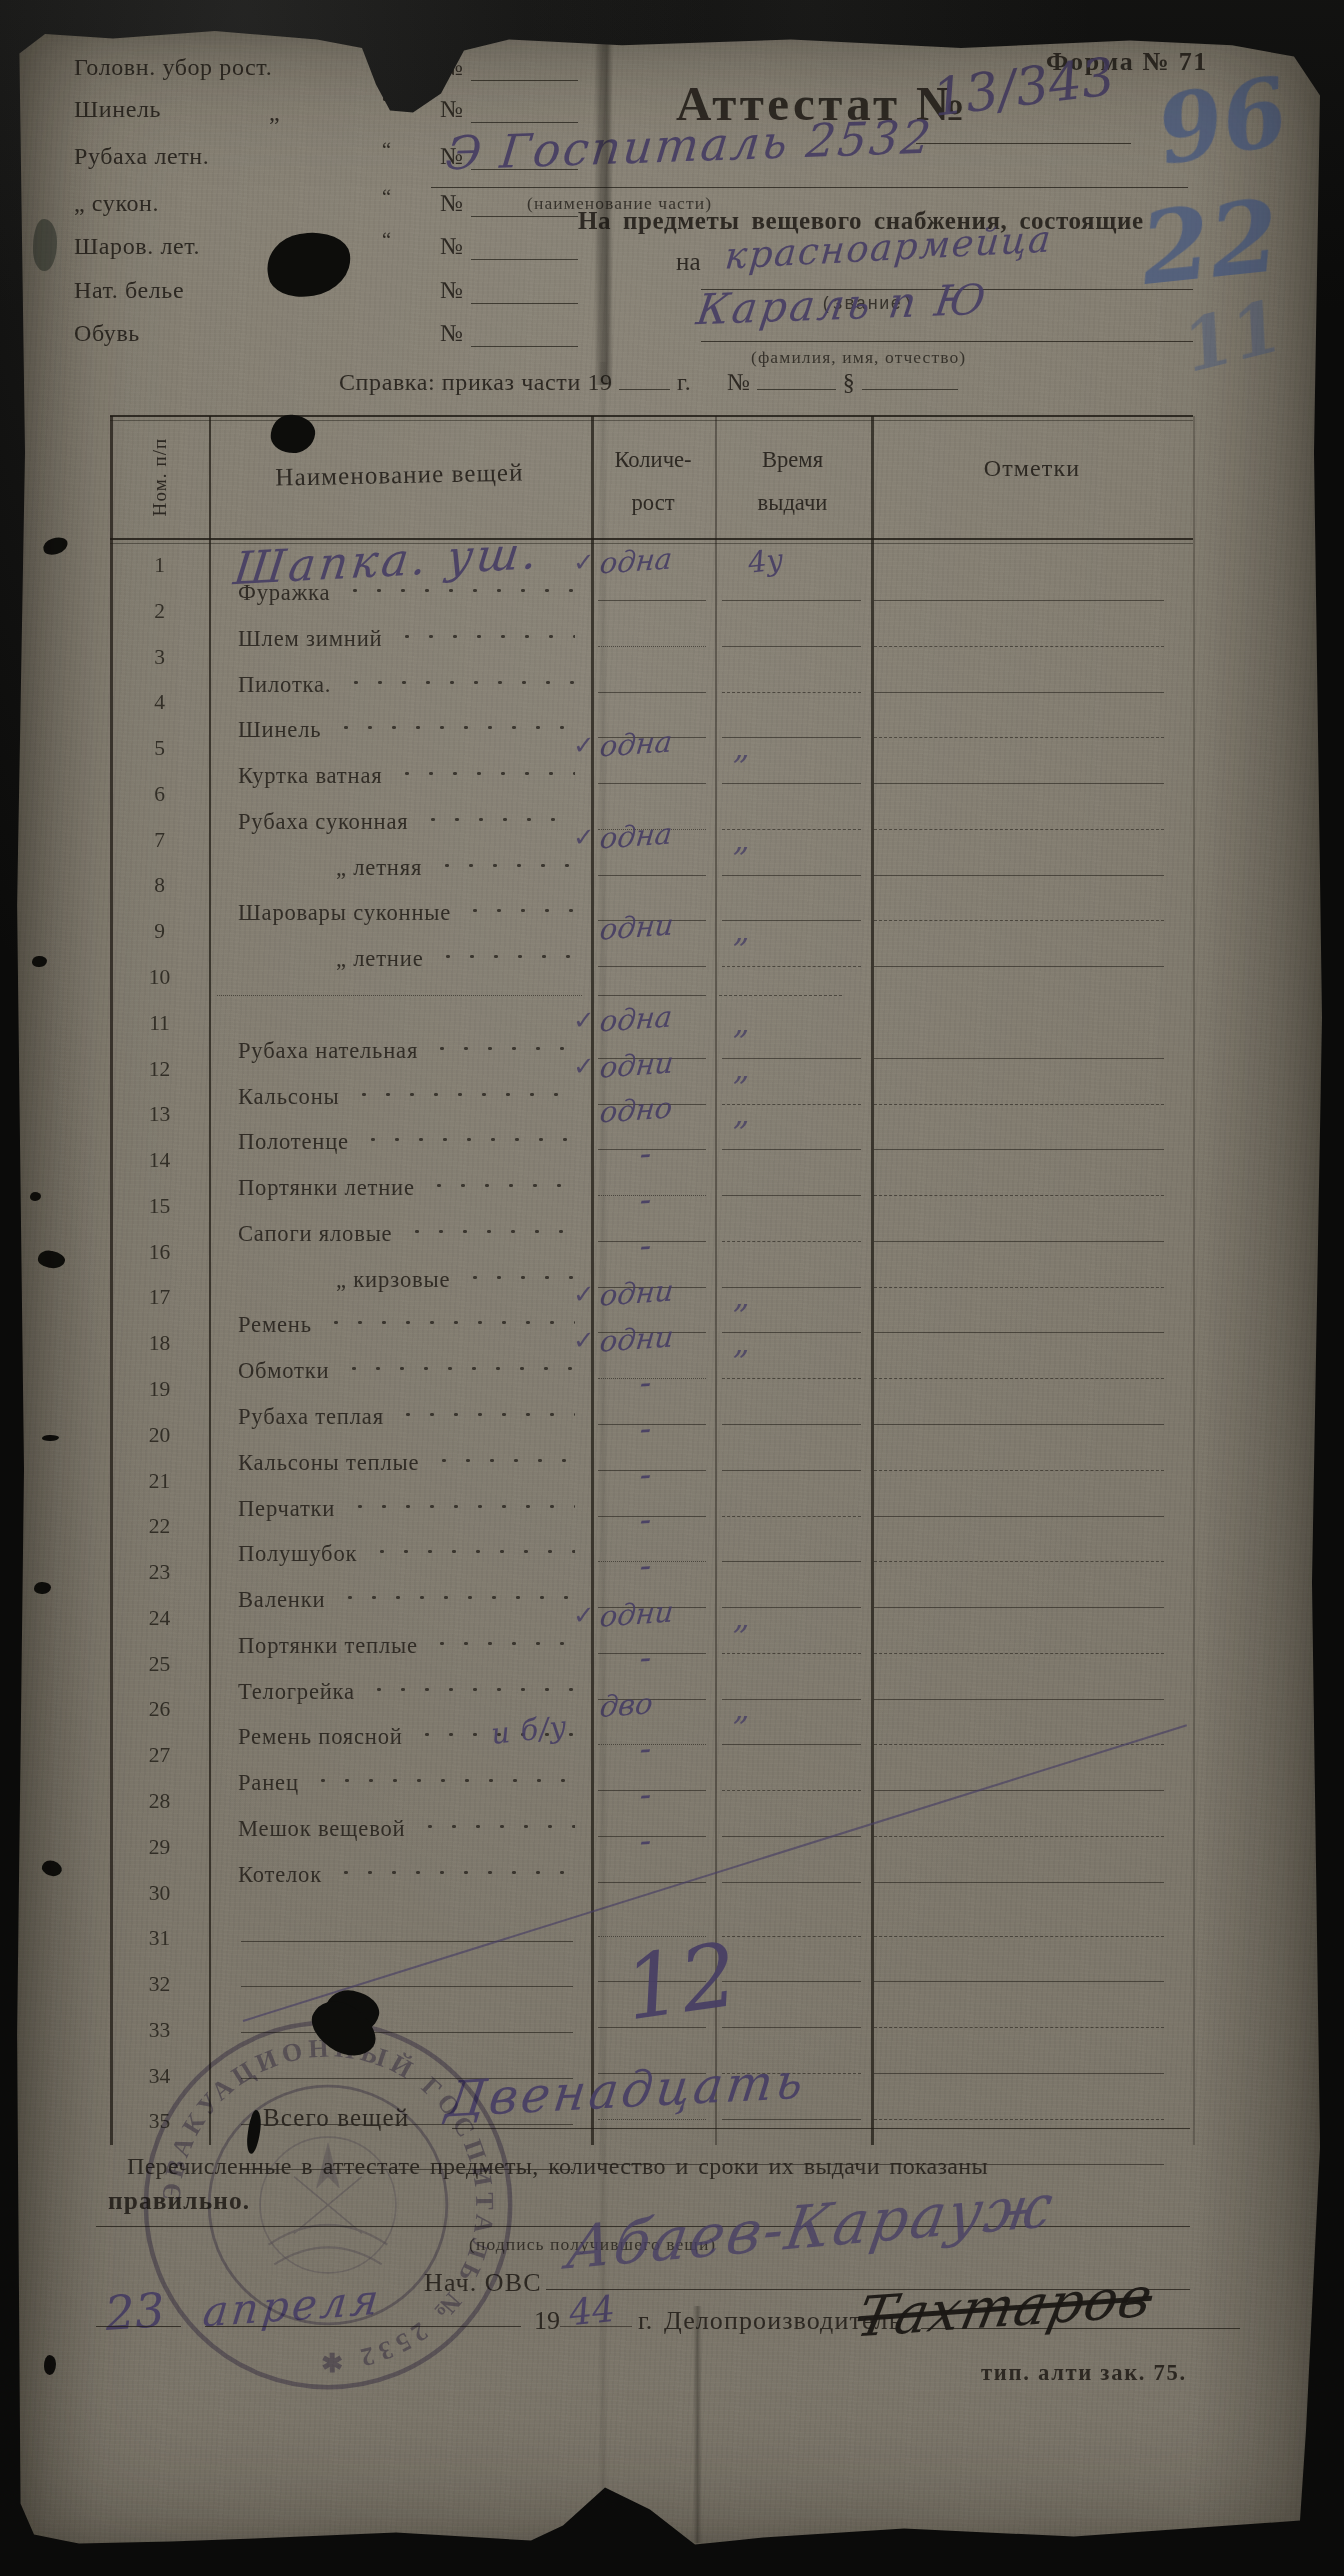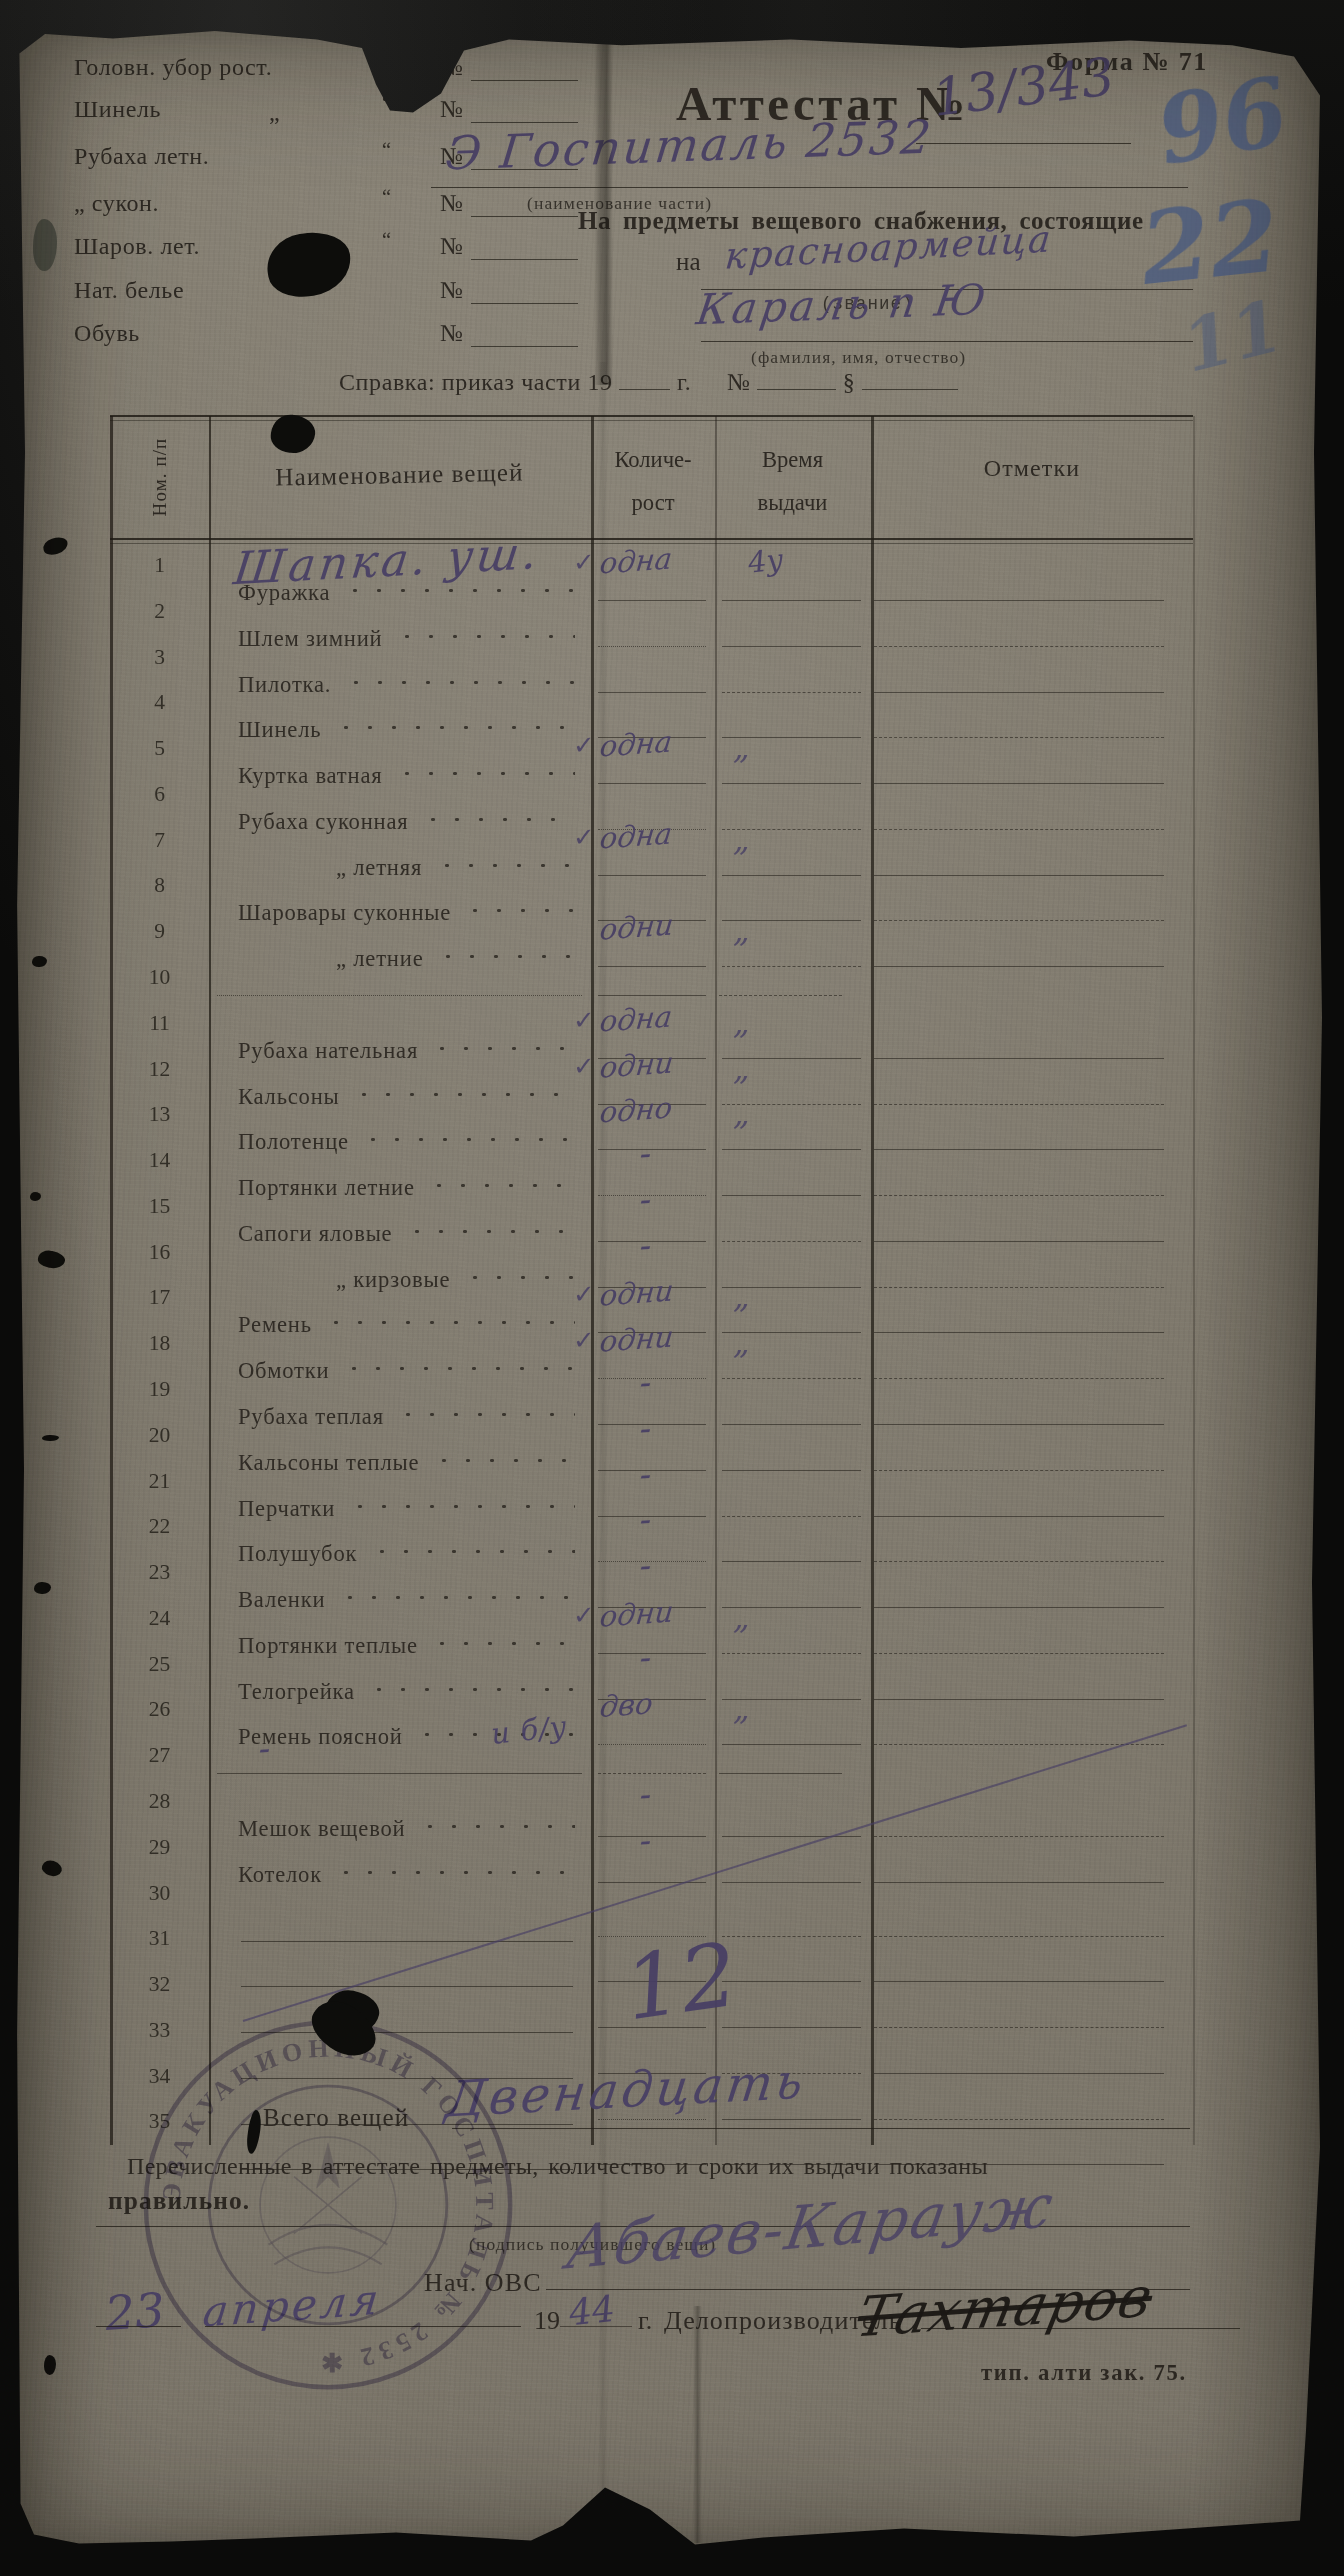--- a/index.html
+++ b/index.html
@@ -629,20 +629,24 @@
         <div class="c">
           <span class="dittomark">„</span>
           <div class="wline"></div>
         </div>
         <div class="c">
           <div class="wline dash" style="left: 4.5px; right: 27px;"></div>
         </div>
       </div>
       <div class="trow" style="top: 1710px;">
         <div class="c c-num">27</div>
+        <div class="c c-name">
+          <span>Ранец</span>
+          <span class="leader"></span>
+        </div>
         <div class="c">
           <span class="qtyhw hw" style="transform: rotate(-4deg) skewX(-10deg); font-size: 34px; left: 50px; top: -4.5px;">-</span>
           <div class="wline"></div>
         </div>
         <div class="c">
           <div class="wline dash"></div>
         </div>
         <div class="c">
           <div class="wline" style="left: 4.5px; right: 27px;"></div>
         </div>

